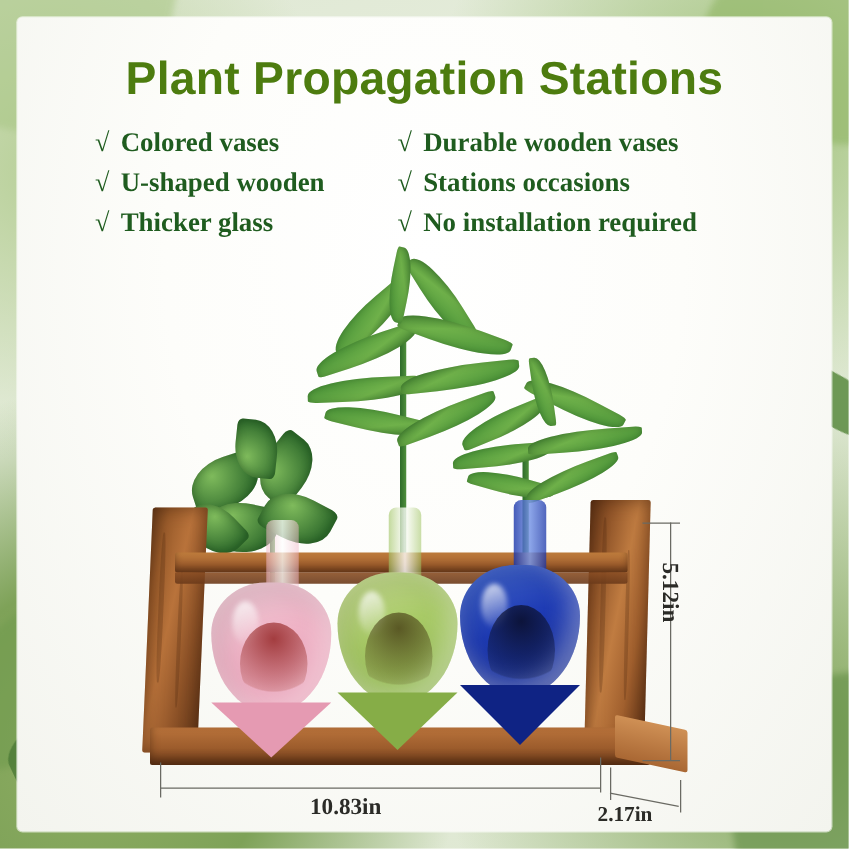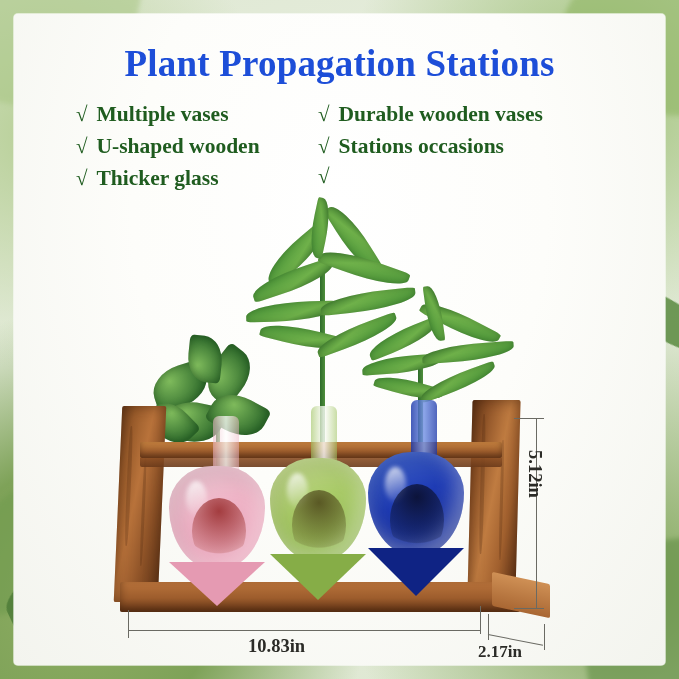--- a/index.html
+++ b/index.html
@@ -56,25 +56,25 @@
       radial-gradient(ellipse at 50% 30%, #ffffff 0%, #fdfdfa 45%, #f3f4ee 100%);
   }
 
   
   .title {
     position: absolute;
     left: 0;
     right: 0;
     top: 28px;
     text-align: center;
-    font-family: Liberation Serif, serif;
+    font-family: Liberation Sans, sans-serif;
     font-weight: bold;
     font-size: 37px;
     letter-spacing: .2px;
-    color: #1d4ed8;
+    color: #4d7c0f;
     text-shadow: 0 1px 0 rgba(255,255,255,.6);
   }
 
   .features {
     position: absolute;
     left: 62px;
     top: 88px;
     width: 560px;
     display: grid;
     grid-template-columns: 228px 1fr;
@@ -217,40 +217,41 @@
   <div class="leaf" style="left:612px;top:300px;width:110px;height:40px;background:#5a8a40;transform:rotate(35deg);"></div>
 
   <div class="card">
     <div class="card-photo-wash"></div>
 
     <div class="title">Plant Propagation Stations</div>
 
     <div class="features">
       <div class="feat">
         <span class="check">√</span>
-        <span>Multiple vases</span>
+        <span>Colored vases</span>
       </div>
       <div class="feat">
         <span class="check">√</span>
         <span>Durable wooden vases</span>
       </div>
       <div class="feat">
         <span class="check">√</span>
         <span>U-shaped wooden</span>
       </div>
       <div class="feat">
         <span class="check">√</span>
         <span>Stations occasions</span>
       </div>
       <div class="feat">
         <span class="check">√</span>
         <span>Thicker glass</span>
       </div>
       <div class="feat">
         <span class="check">√</span>
+        <span>No installation required</span>
       </div>
     </div>
 
     <div class="photo">
 
       <div class="stem" style="left:306px;top:60px;width:5px;height:190px;"></div>
       <div class="blade" style="left:244px;top:34px;width:76px;height:22px;transform:rotate(-40deg);"></div>
       <div class="blade" style="left:236px;top:60px;width:86px;height:20px;transform:rotate(-18deg);"></div>
       <div class="blade" style="left:232px;top:92px;width:92px;height:19px;transform:rotate(-2deg);"></div>
       <div class="blade" style="left:246px;top:118px;width:84px;height:18px;transform:rotate(14deg);"></div>

